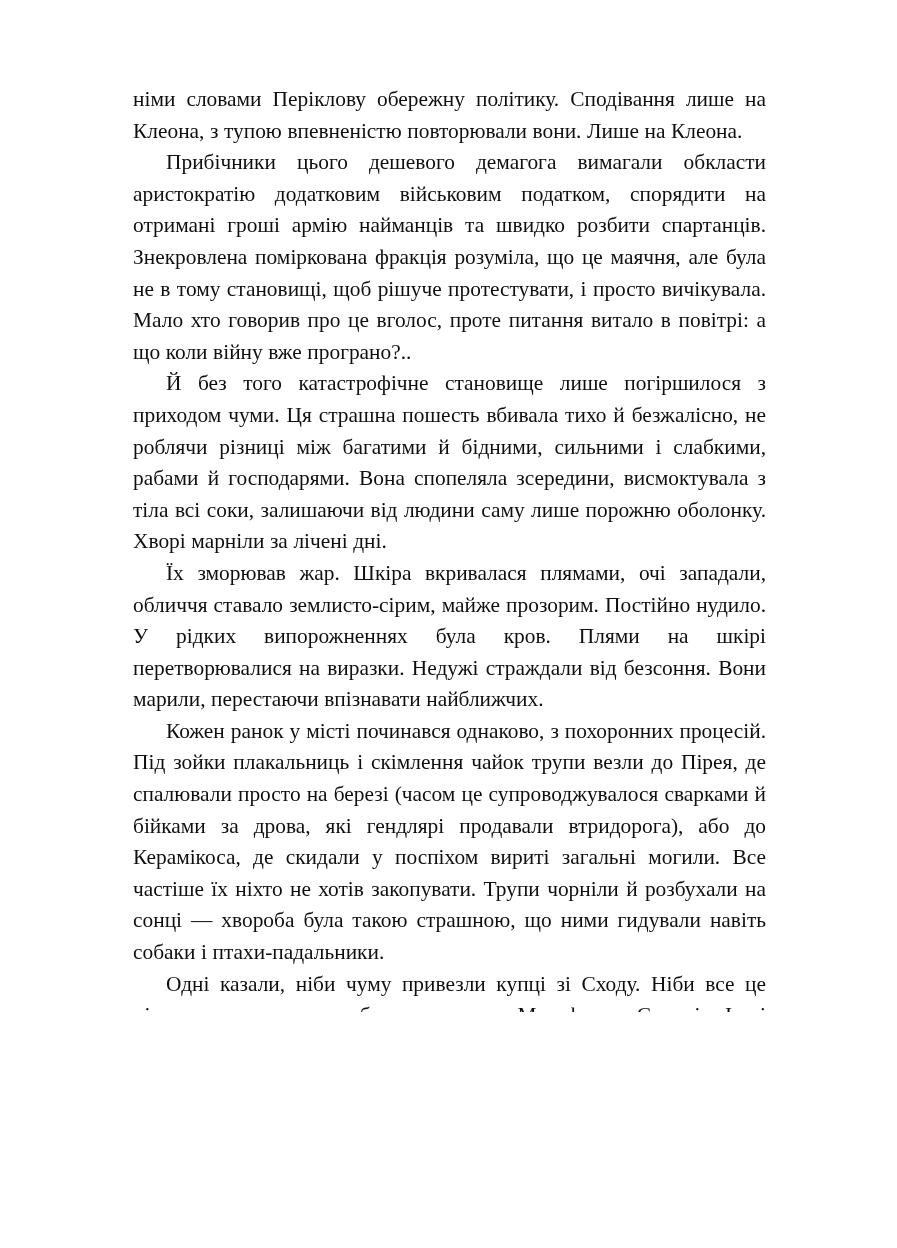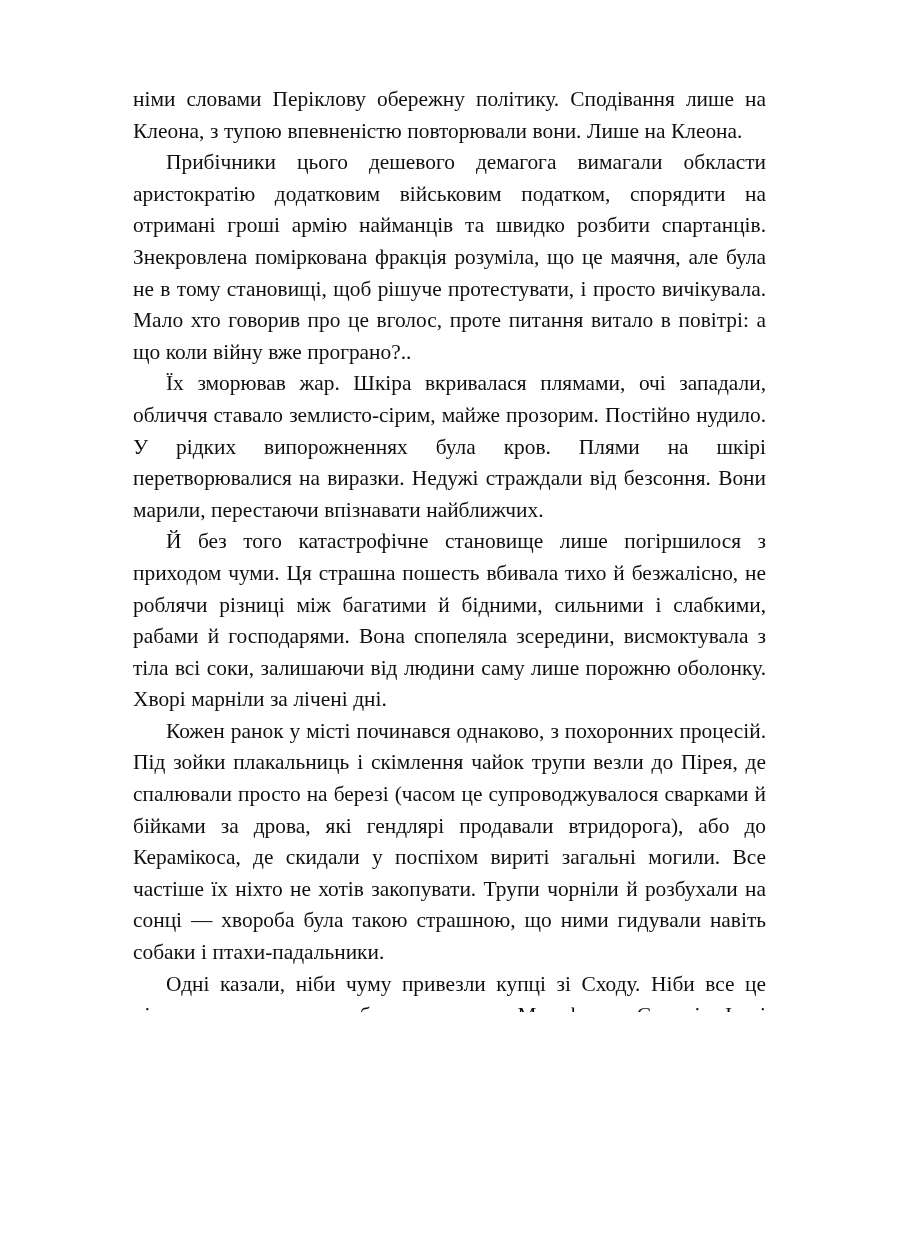--- a/index.html
+++ b/index.html
@@ -55,21 +55,21 @@
   }
 </style>
 </head>
 <body>
 
 <div class="page">
 
   <div class="text-column">
     <p class="para no-indent">німи словами Періклову обережну політику. Сподівання лише на Клеона, з тупою впевненістю повторювали вони. Лише на Клеона.</p>
     <p class="para">Прибічники цього дешевого демагога вимагали обкласти аристократію додатковим військовим податком, спорядити на отримані гроші армію найманців та швидко розбити спартанців. Знекровлена поміркована фракція розуміла, що це маячня, але була не в тому становищі, щоб рішуче протестувати, і просто вичікувала. Мало хто говорив про це вголос, проте питання витало в повітрі: а що коли війну вже програно?..</p>
+    <p class="para">Й без того катастрофічне становище лише погіршилося з приходом чуми. Ця страшна пошесть вбивала тихо й безжалісно, не роблячи різниці між багатими й бідними, сильними і слабкими, рабами й господарями. Вона спопеляла зсередини, висмоктувала з тіла всі соки, залишаючи від людини саму лише порожню оболонку. Хворі марніли за лічені дні.</p>
     <p class="para">Їх зморював жар. Шкіра вкривалася плямами, очі западали, обличчя ставало землисто-сірим, майже прозорим. Постійно нудило. У рідких випорожненнях була кров. Плями на шкірі перетворювалися на виразки. Недужі страждали від безсоння. Вони марили, перестаючи впізнавати найближчих.</p>
-    <p class="para">Й без того катастрофічне становище лише погіршилося з приходом чуми. Ця страшна пошесть вбивала тихо й безжалісно, не роблячи різниці між багатими й бідними, сильними і слабкими, рабами й господарями. Вона спопеляла зсередини, висмоктувала з тіла всі соки, залишаючи від людини саму лише порожню оболонку. Хворі марніли за лічені дні.</p>
     <p class="para">Кожен ранок у місті починався однаково, з похоронних процесій. Під зойки плакальниць і скімлення чайок трупи везли до Пірея, де спалювали просто на березі (часом це супроводжувалося сварками й бійками за дрова, які гендлярі продавали втридорога), або до Керамікоса, де скидали у поспіхом вириті загальні могили. Все частіше їх ніхто не хотів закопувати. Трупи чорніли й розбухали на сонці — хвороба була такою страшною, що ними гидували навіть собаки і птахи-падальники.</p>
     <p class="para">Одні казали, ніби чуму привезли купці зі Сходу. Ніби все це підлаштували перси, щоб помститися за Марафон та Саламін. Інші заперечували, мовляв, пошесть прийшла зовсім не з Персії, а з Єгипту, а туди з Ефіопії. Ще інші пригадували, що колись провістив оракул у Дельфах: прийде війна проти дорійців, а разом із нею чума. Відвідувачі таверн шепотілися, вказуючи на те, що моровиця не торкнулася Лакедемону, а отже, це кара богів, зокрема Аполлона, що став на бік спартанців. Проте всі погоджувалися в</p>
   </div>
 
   <div class="folio">13</div>
 
 </div>
 
 </body></html>

